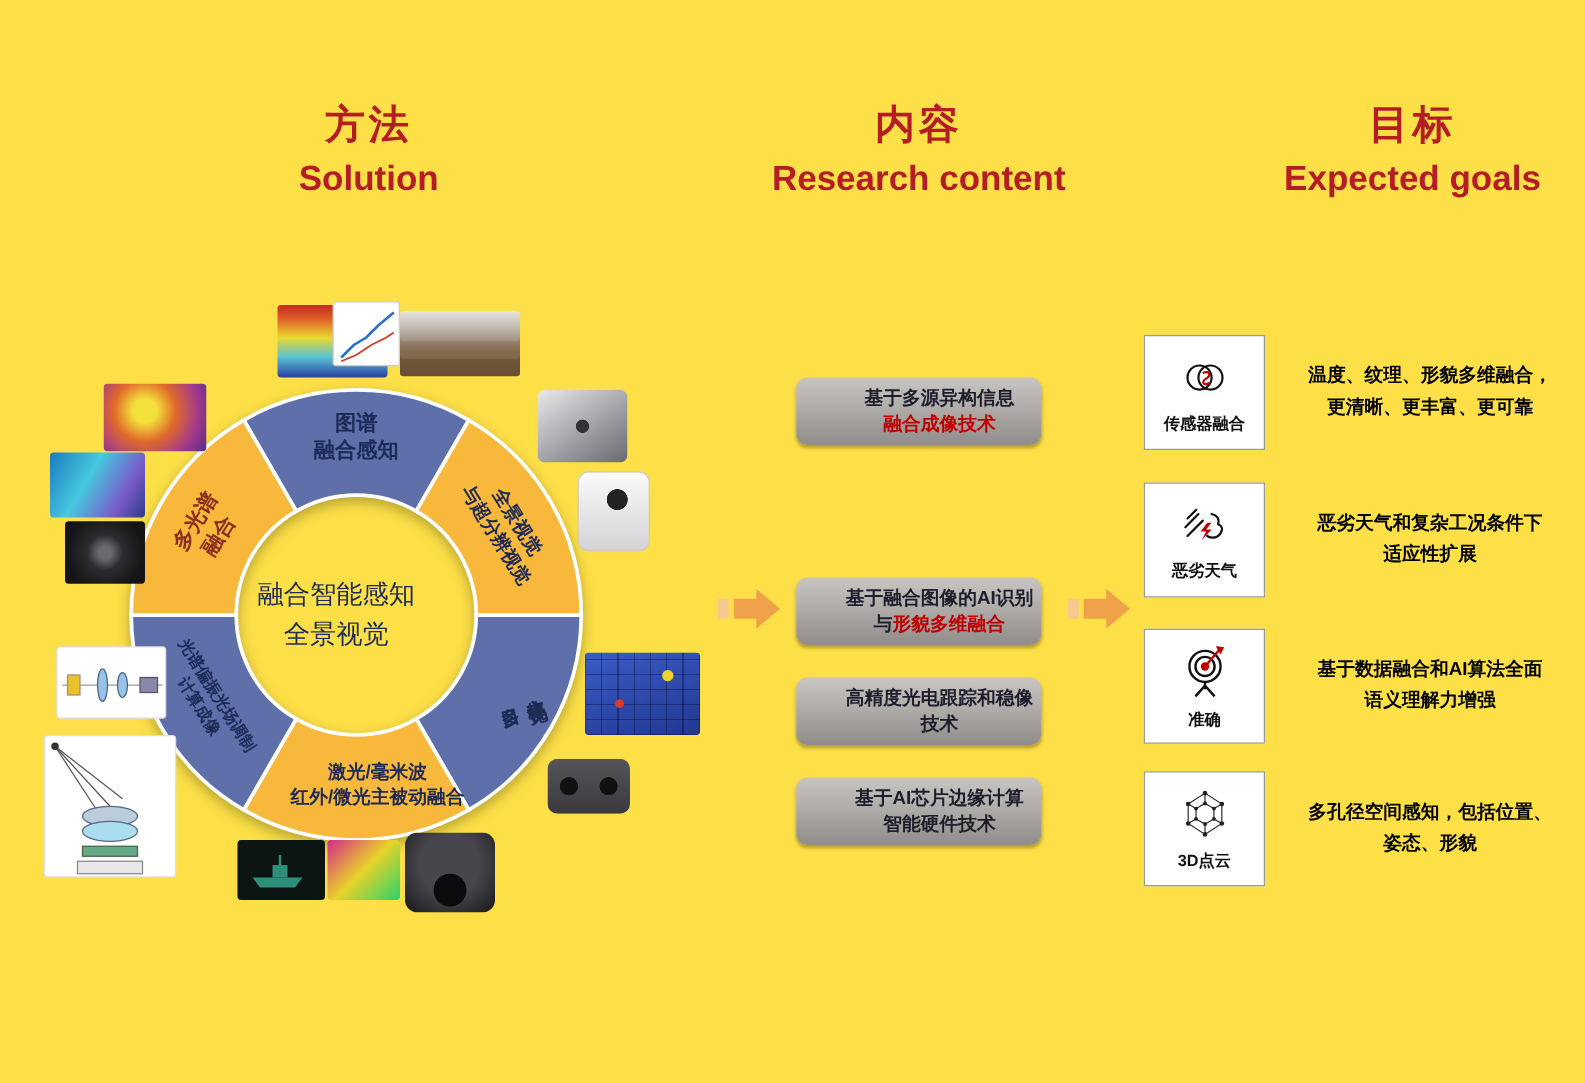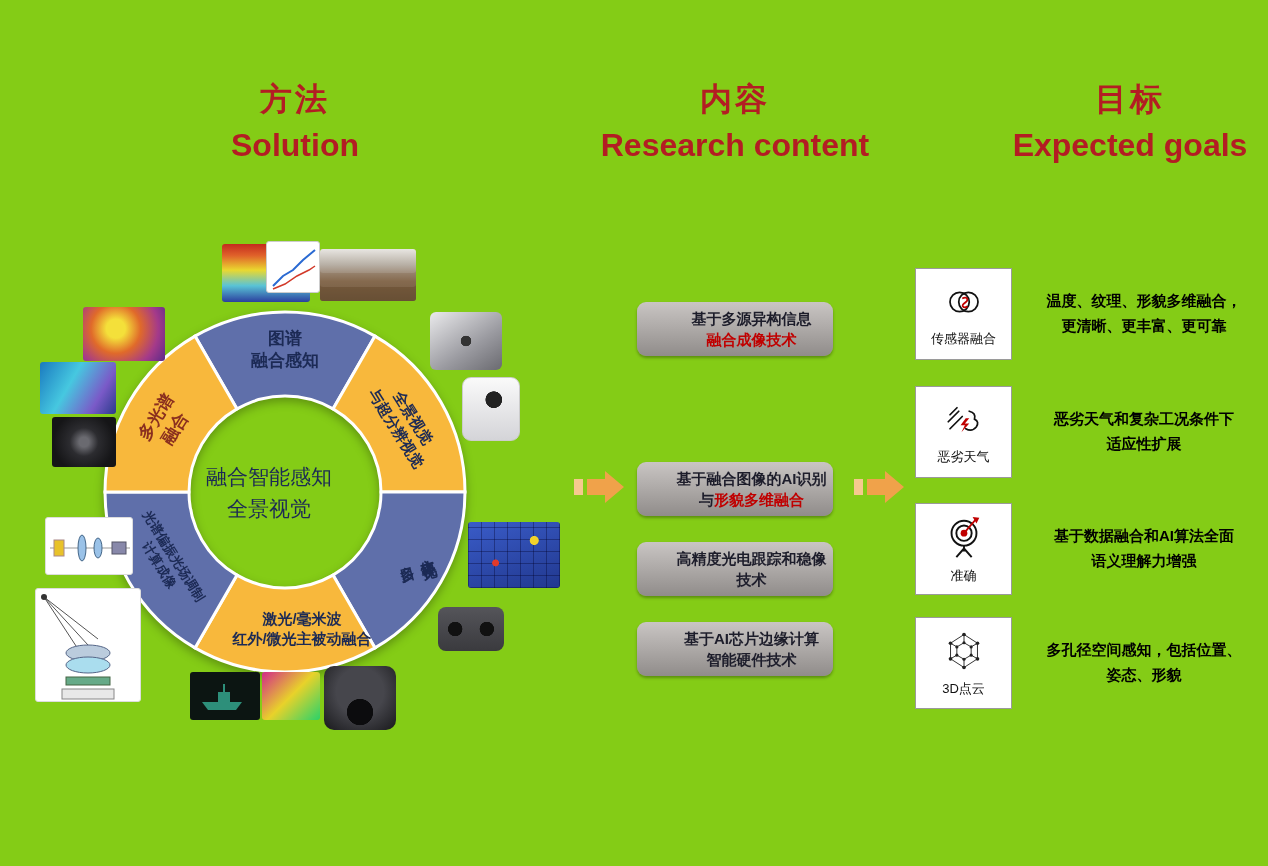--- a/index.html
+++ b/index.html
@@ -1,24 +1,24 @@
 <!DOCTYPE html>
 <html style="--header-red: #b31d23; --ring-blue: #5f6faa; --ring-yellow: #f8b83c; --navy: #1c2a55; --rust: #8a2f1f; --box-red: #c00000; --arrow-orange: #f0a24a; --arrow-light: #f6c98e;"><head>
 <meta charset="utf-8">
 <style>
   * { margin:0; padding:0; box-sizing:border-box; }
   html,body { width:1268px; height:866px; background:#fff; overflow:hidden;
               font-family:"Liberation Sans", sans-serif; }
-  .canvas { position:relative; width:1268px; height:866px; background:#84cc16; }
+  .canvas { position:relative; width:1268px; height:866px; background:#fde047; }
 
   
   .col-header { position:absolute; top:78px; text-align:center;
                 color:var(--header-red); font-weight:bold; }
   .col-header .zh { font-size:32px; letter-spacing:3px; }
-  .col-header .en { font-size:32px; margin-top:5px; }
+  .col-header .en { font-size:28px; margin-top:5px; }
 
   
   .wheel { position:absolute; left:85px; top:292px; width:400px; height:400px; }
   .wheel svg.ring { position:absolute; inset:0; filter:drop-shadow(0 4px 5px rgba(0,0,0,.28)); }
   .ring-label { position:absolute; text-align:center; font-weight:bold;
                 color:var(--navy); line-height:1.3; white-space:nowrap; }
   .wheel-center { position:absolute; left:184px; top:200px; width:180px;
                   transform:translate(-50%,-50%); text-align:center;
                   font-weight:normal; font-size:21px; line-height:1.5; color:var(--navy); }
   .vcols { display:flex; gap:2px; }
@@ -38,21 +38,21 @@
           font-size:15px; line-height:1.4; }
   .rbox .l1, .rbox .dk { color:#1d1d2b;padding-left:33px; }
   .rbox .rd { color:var(--box-red); }
 
   
   .goal-row { position:absolute; left:915px; height:92px; display:flex; align-items:center; }
   .goal-box { width:97px; height:92px; border:1px solid #9a9a9a; background:#fff;
               display:flex; flex-direction:column; align-items:center;
               justify-content:center; gap:7px; flex:0 0 auto; }
   .goal-icon svg { display:block; }
-  .goal-caption { font-size:13px; font-weight:normal; color:#111; }
+  .goal-caption { font-size:13px; font-weight:bold; color:#111; }
   .goal-text { width:240px; margin-left:12px; text-align:center; font-size:15px;
                font-weight:bold; color:#000; line-height:1.65; }
 </style>
 </head>
 <body>
 
 <div class="canvas">
 
   <div class="col-header" style="left:165px;width:260px;">
     <div class="zh">方法</div>

